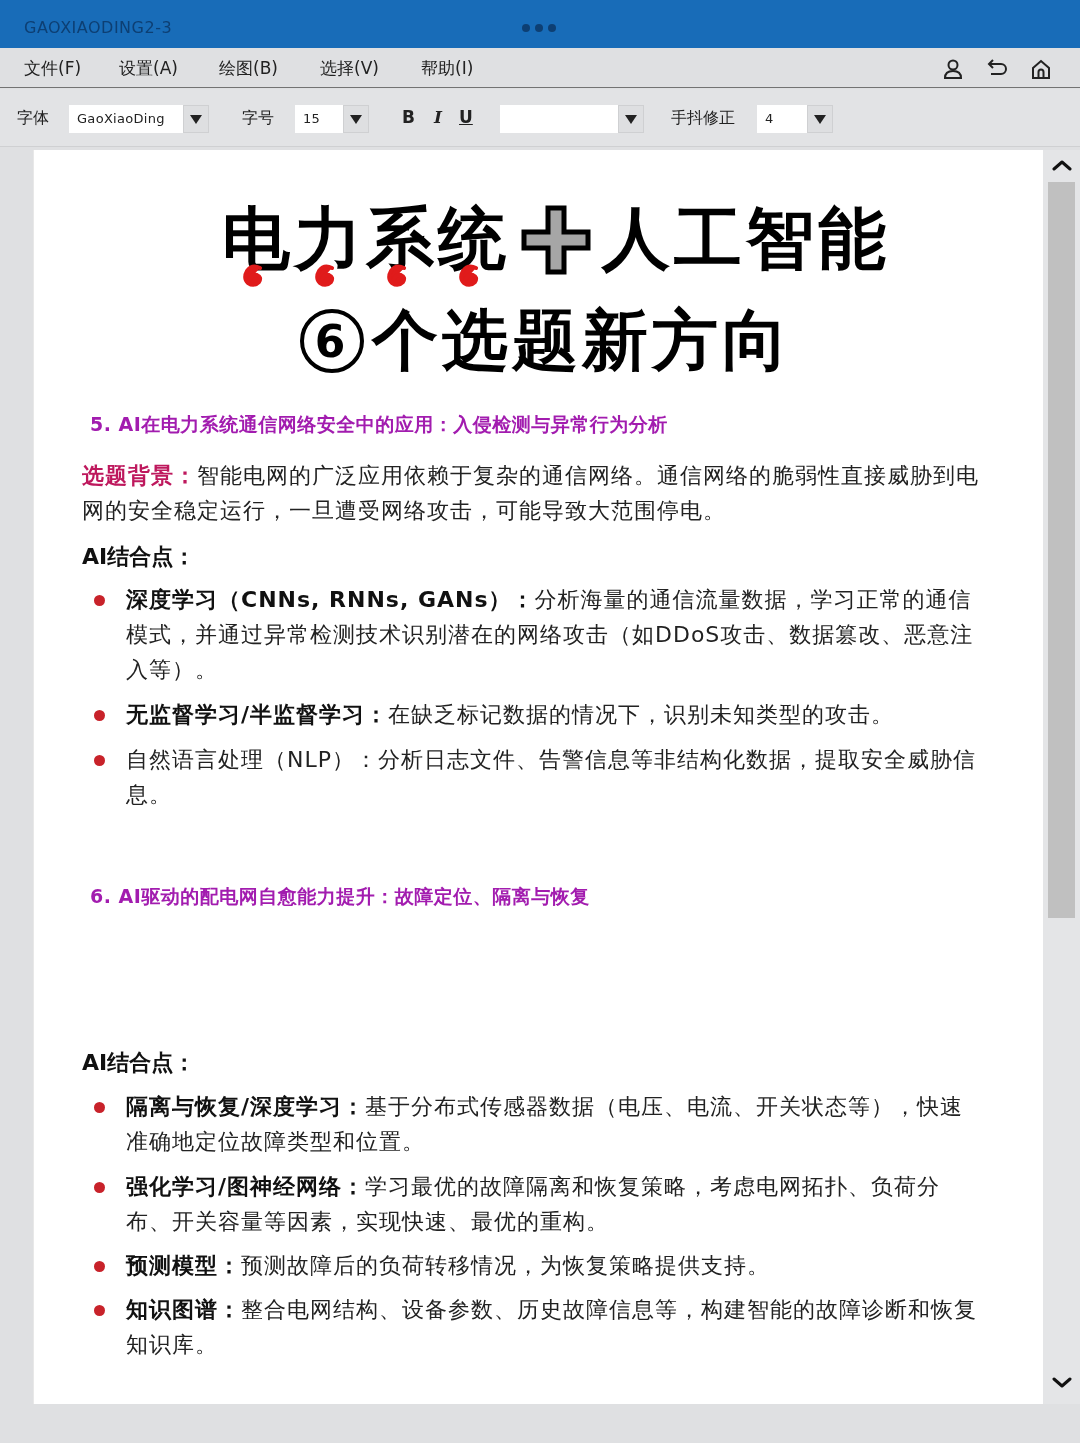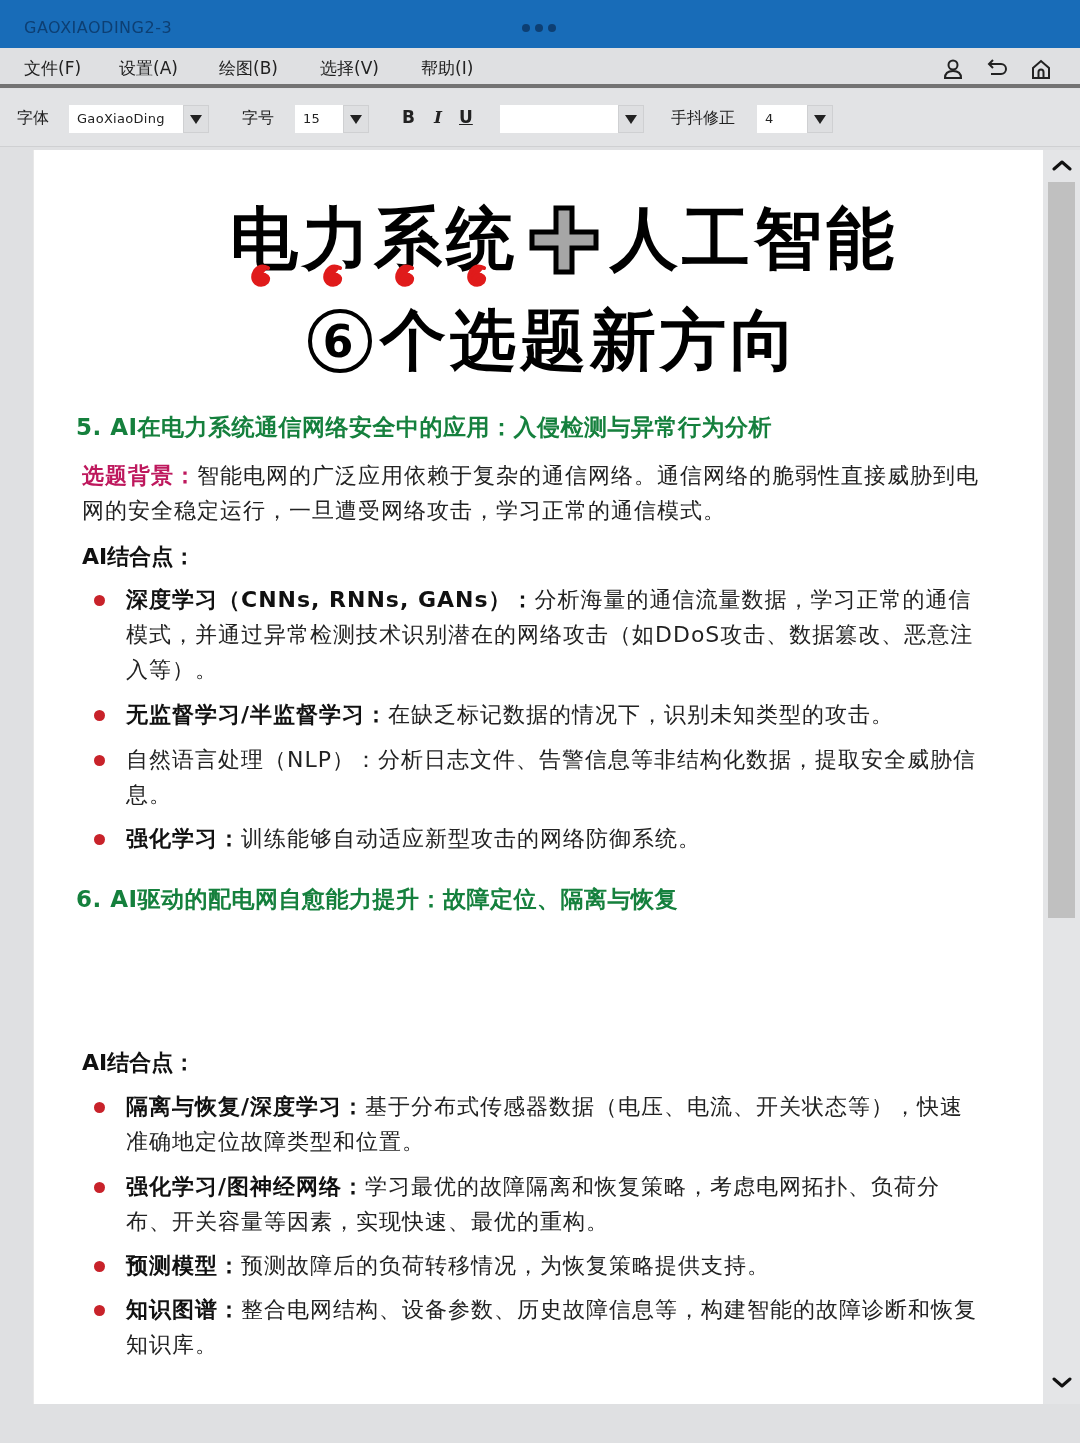--- a/index.html
+++ b/index.html
@@ -6,45 +6,45 @@
   html, body { width: 1080px; height: 1443px; overflow: hidden; background: #dfe0e2; }
   body { font-family: "DejaVu Sans", "Liberation Sans", sans-serif; color: #1a1a1a; position: relative; }
 
   
   .titlebar { position: absolute; left: 0; top: 0; width: 1080px; height: 52px; background: #186cb8; }
   .titlebar .title { position: absolute; left: 24px; top: 18px; font-size: 16px; letter-spacing: 0.5px; color: #0d3f73; font-family: "DejaVu Sans", sans-serif; }
   .titlebar .dots { position: absolute; left: 522px; top: 24px; display: flex; gap: 5px; }
   .titlebar .dots span { width: 8px; height: 8px; border-radius: 50%; background: #0d3f73; display: block; }
 
   
-  .menubar { position: absolute; left: 0; top: 48px; width: 1080px; height: 40px; background: #dfe0e2; border-bottom: 4px solid #737373; }
+  .menubar { position: absolute; left: 0; top: 48px; width: 1080px; height: 40px; background: #dfe0e2; border-bottom: 1px solid #737373; }
   .menubar .menu-item { position: absolute; top: 9px; font-size: 17px; color: #222; cursor: pointer; }
   .menubar .right-icons { position: absolute; right: 26px; top: 8px; display: flex; gap: 18px; }
   .menubar .right-icons .ico { width: 26px; height: 26px; cursor: pointer; display: flex; align-items: center; justify-content: center; }
 
   
   .toolbar { position: absolute; left: 0; top: 89px; width: 1080px; height: 58px; background: #e2e3e5; border-bottom: 1px solid #cfd0d2; }
   .toolbar .lbl { position: absolute; top: 19px; font-size: 16px; color: #222; }
   .combo { position: absolute; top: 16px; height: 28px; display: flex; }
   .combo .val { background: #fff; height: 28px; font-size: 13px; padding: 6px 8px; color: #222; font-family: "DejaVu Sans", sans-serif; letter-spacing: 0.3px; }
   .combo .arrow { width: 26px; height: 28px; background: #dedfe1; border: 1px solid #cfd0d2; display: flex; align-items: center; justify-content: center; cursor: pointer; }
   .combo .arrow::after { content: ""; border-left: 6px solid transparent; border-right: 6px solid transparent; border-top: 9px solid #222; }
   .fmt { position: absolute; top: 18px; font-size: 17px; color: #222; cursor: pointer; }
 
   
   .page { position: absolute; left: 33px; top: 150px; width: 1010px; height: 1254px; background: #ffffff; border-left: 1px solid #e8e8e8; overflow: hidden; }
 
-  .hero { position: absolute; left: 16px; top: 0; width: 1010px; height: 240px; padding-left: 41px; }
+  .hero { position: absolute; left: 8px; top: 0; width: 1010px; height: 240px; padding-left: 41px; }
   .hero-line1 { position: absolute; left: 180px; top: 44px; font-size: 68px; font-weight: bold; letter-spacing: 4px; color: #000; font-family: "DejaVu Sans", sans-serif; display: flex; align-items: center; }
   .hero-line1 .plus { display: inline-block; width: 72px; height: 72px; margin: 0 10px; }
   .hero-line2 { position: absolute; left: 258px; top: 146px; font-size: 66px; font-weight: bold; letter-spacing: 4px; color: #000; font-family: "DejaVu Sans", sans-serif; display: flex; align-items: center; }
   .hero-line2 .circ { display: inline-flex; width: 64px; height: 64px; border: 4px solid #000; border-radius: 50%; align-items: center; justify-content: center; font-size: 44px; margin-right: 8px; }
   .swirls { position: absolute; left: 198px; top: 112px; display: flex; gap: 46px; }
   .swirls .swirl { width: 26px; height: 26px; }
-  .sec-title { position: absolute; left: 42px; font-size: 23px; font-weight: bold; color: #15803d; letter-spacing: 0.5px; }
+  .sec-title { position: absolute; left: 56px; font-size: 19px; font-weight: bold; color: #a21caf; letter-spacing: 0.5px; }
   .para { position: absolute; left: 48px; width: 900px; font-size: 22px; line-height: 35px; color: #222; letter-spacing: 1px; }
   .para b { color: #be185d; }
   .sub-title { position: absolute; left: 48px; font-size: 22px; font-weight: bold; color: #111; }
   .bullet { position: absolute; left: 60px; width: 890px; font-size: 22px; line-height: 35px; color: #222; letter-spacing: 1px; padding-left: 32px; }
   .bullet .dot { position: absolute; left: 0; top: 13px; width: 11px; height: 11px; border-radius: 50%; background: #c8222a; }
   .bullet b { color: #111; }
 
   
   .scrollbar { position: absolute; left: 1043px; top: 150px; width: 37px; height: 1254px; background: #e4e5e7; }
   .scroll-up, .scroll-down { position: absolute; left: 0; width: 37px; height: 30px; display: flex; align-items: center; justify-content: center; cursor: pointer; }
@@ -143,39 +143,35 @@
           </svg></span>
     </div>
     <div class="hero-line2">
       <span class="circ">6</span>
       <span>个选题新方向</span>
     </div>
   </div>
 
   <div class="sec-title" style="top:262px">5. AI在电力系统通信网络安全中的应用：入侵检测与异常行为分析</div>
   <div class="para" style="top:308px">
-    <b>选题背景：</b><span>智能电网的广泛应用依赖于复杂的通信网络。通信网络的脆弱性直接威胁到电网的安全稳定运行，一旦遭受网络攻击，学习正常的通信模式。</span>
+    <b>选题背景：</b><span>智能电网的广泛应用依赖于复杂的通信网络。通信网络的脆弱性直接威胁到电网的安全稳定运行，一旦遭受网络攻击，可能导致大范围停电。</span>
   </div>
   <div class="sub-title" style="top:392px">AI结合点：</div>
 
   <div class="bullet" style="top:432px">
     <span class="dot"></span>
     <b>深度学习（CNNs, RNNs, GANs）：</b><span>分析海量的通信流量数据，学习正常的通信模式，并通过异常检测技术识别潜在的网络攻击（如DDoS攻击、数据篡改、恶意注入等）。</span>
   </div>
   <div class="bullet" style="top:547px">
     <span class="dot"></span>
     <b>无监督学习/半监督学习：</b><span>在缺乏标记数据的情况下，识别未知类型的攻击。</span>
   </div>
   <div class="bullet" style="top:592px">
     <span class="dot"></span>
     <span>自然语言处理（NLP）：</span><span>分析日志文件、告警信息等非结构化数据，提取安全威胁信息。</span>
-  </div>
-  <div class="bullet" style="top:671px">
-    <span class="dot"></span>
-    <b>强化学习：</b><span>训练能够自动适应新型攻击的网络防御系统。</span>
   </div>
 
   <div class="sec-title" style="top:734px">6. AI驱动的配电网自愈能力提升：故障定位、隔离与恢复</div>
   <div class="sub-title" style="top:898px">AI结合点：</div>
 
   <div class="bullet" style="top:939px">
     <span class="dot"></span>
     <b>隔离与恢复/深度学习：</b><span>基于分布式传感器数据（电压、电流、开关状态等），快速准确地定位故障类型和位置。</span>
   </div>
   <div class="bullet" style="top:1019px">

